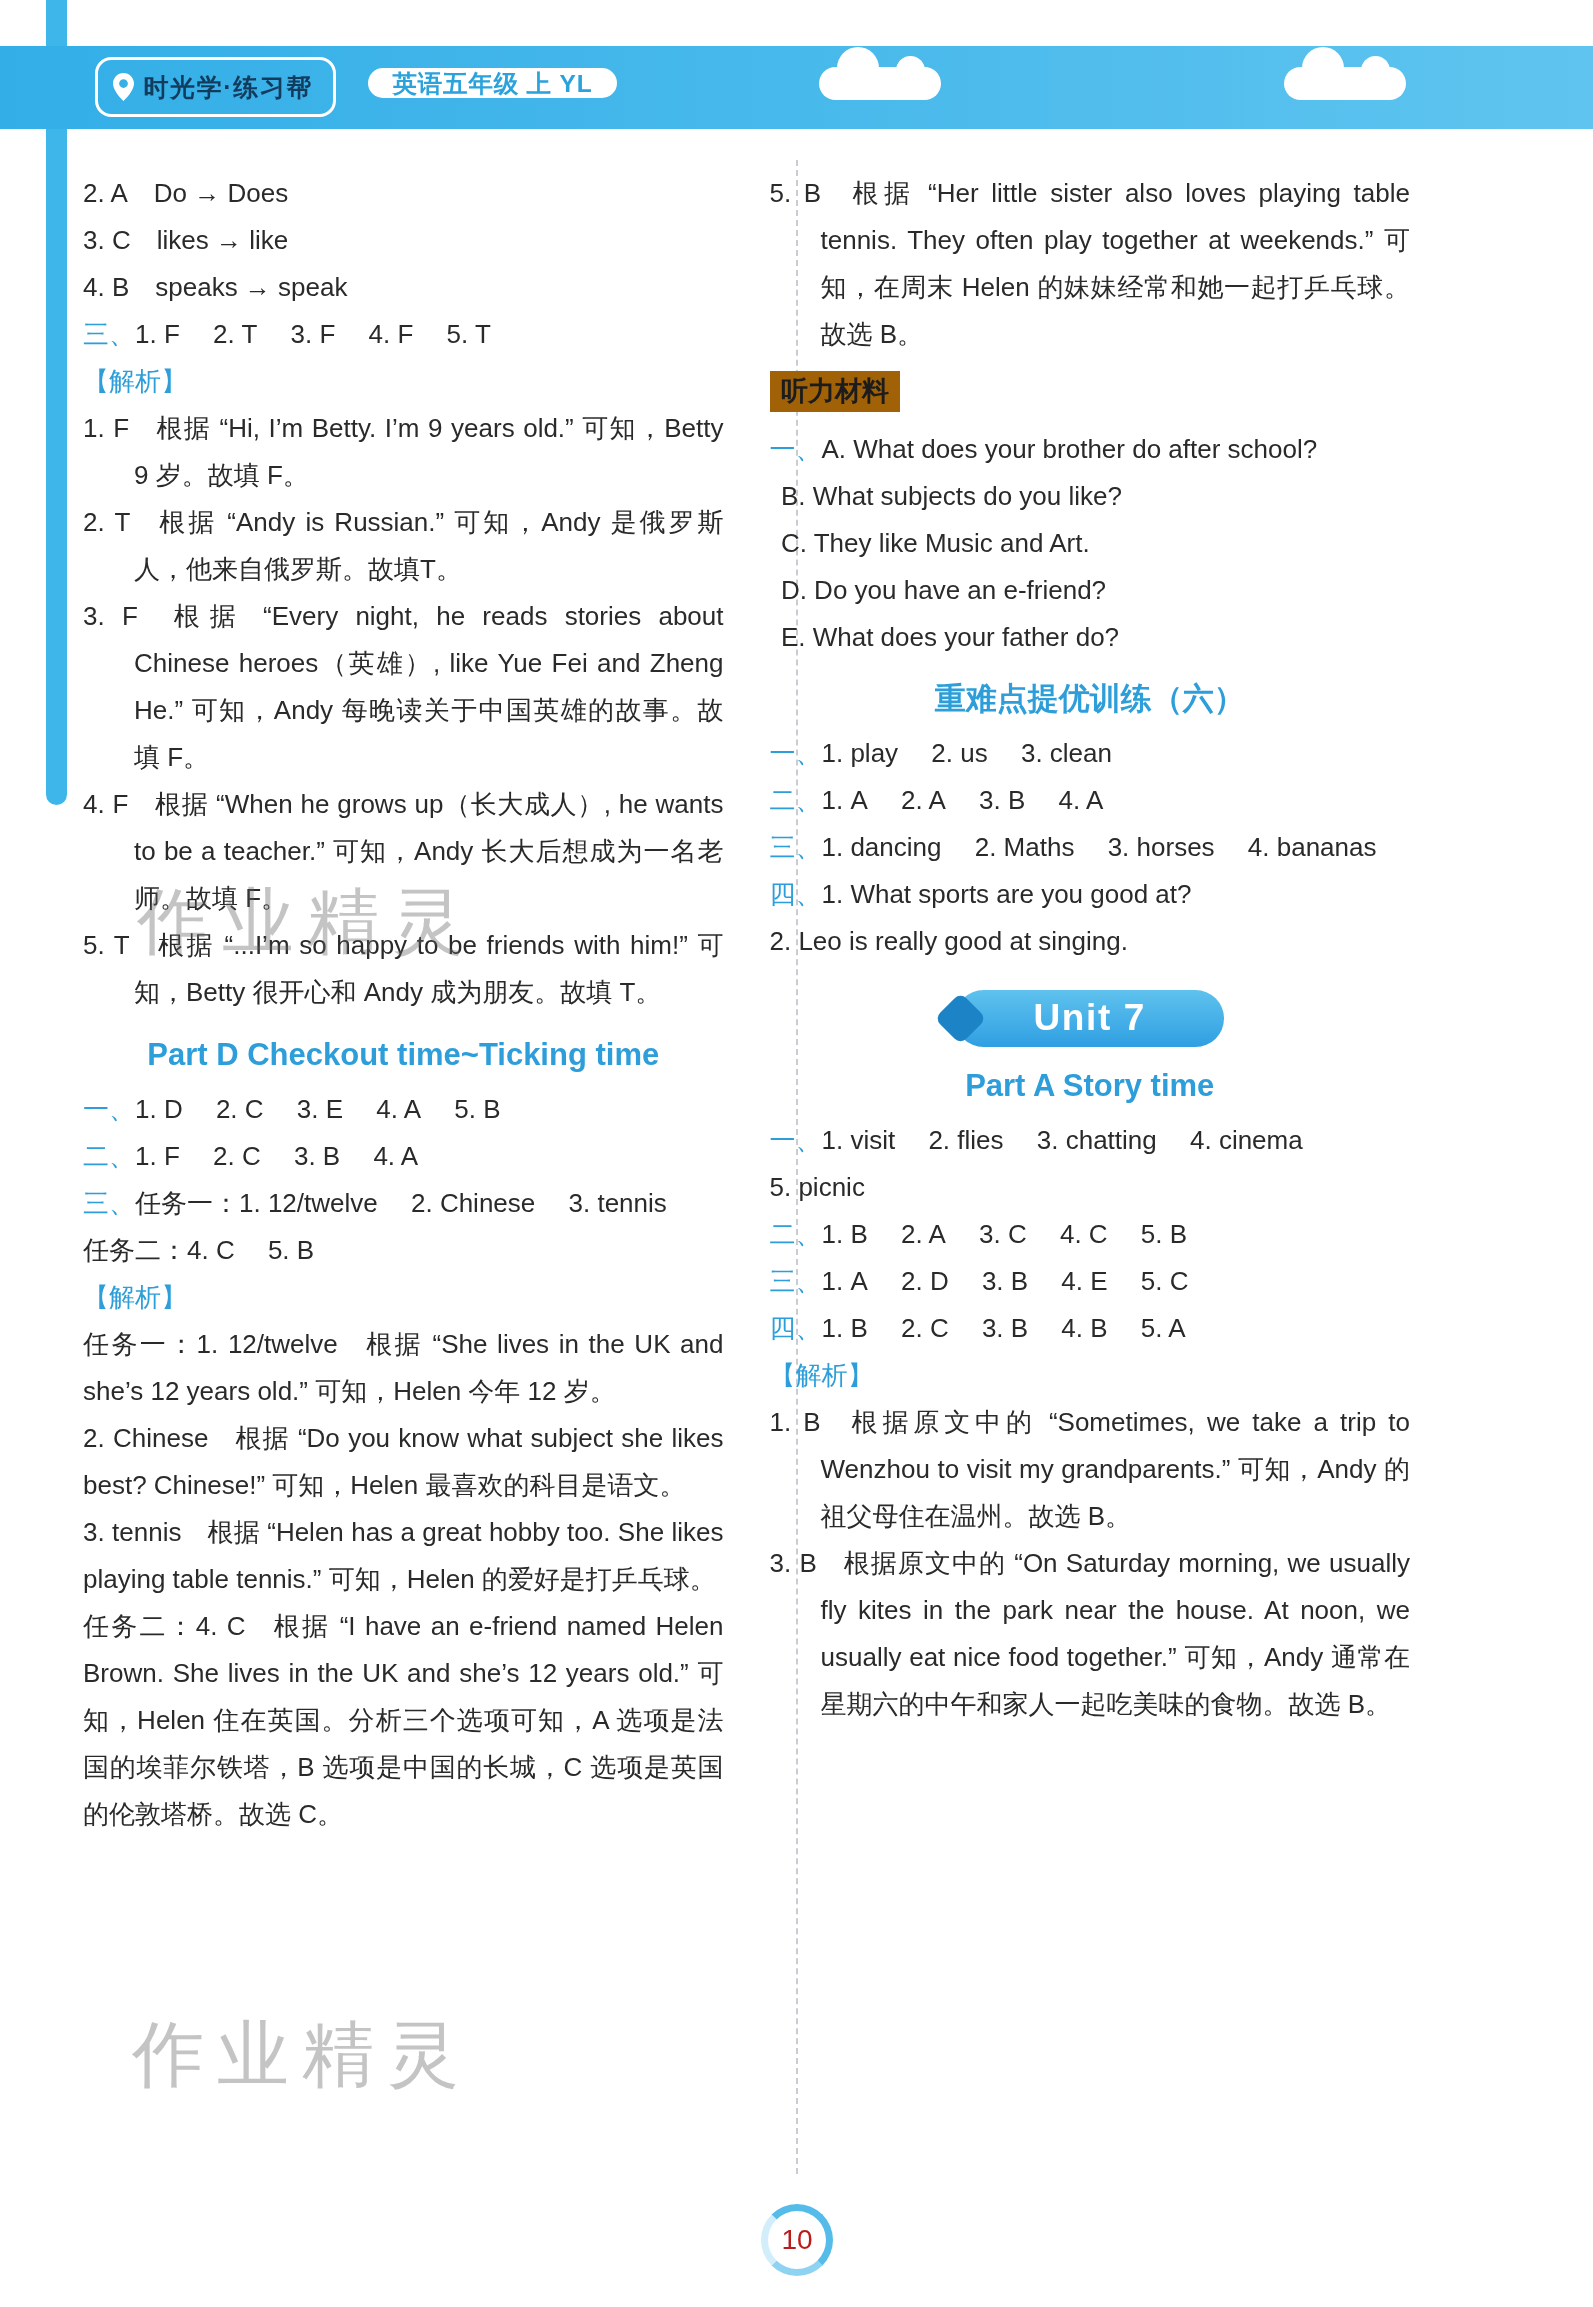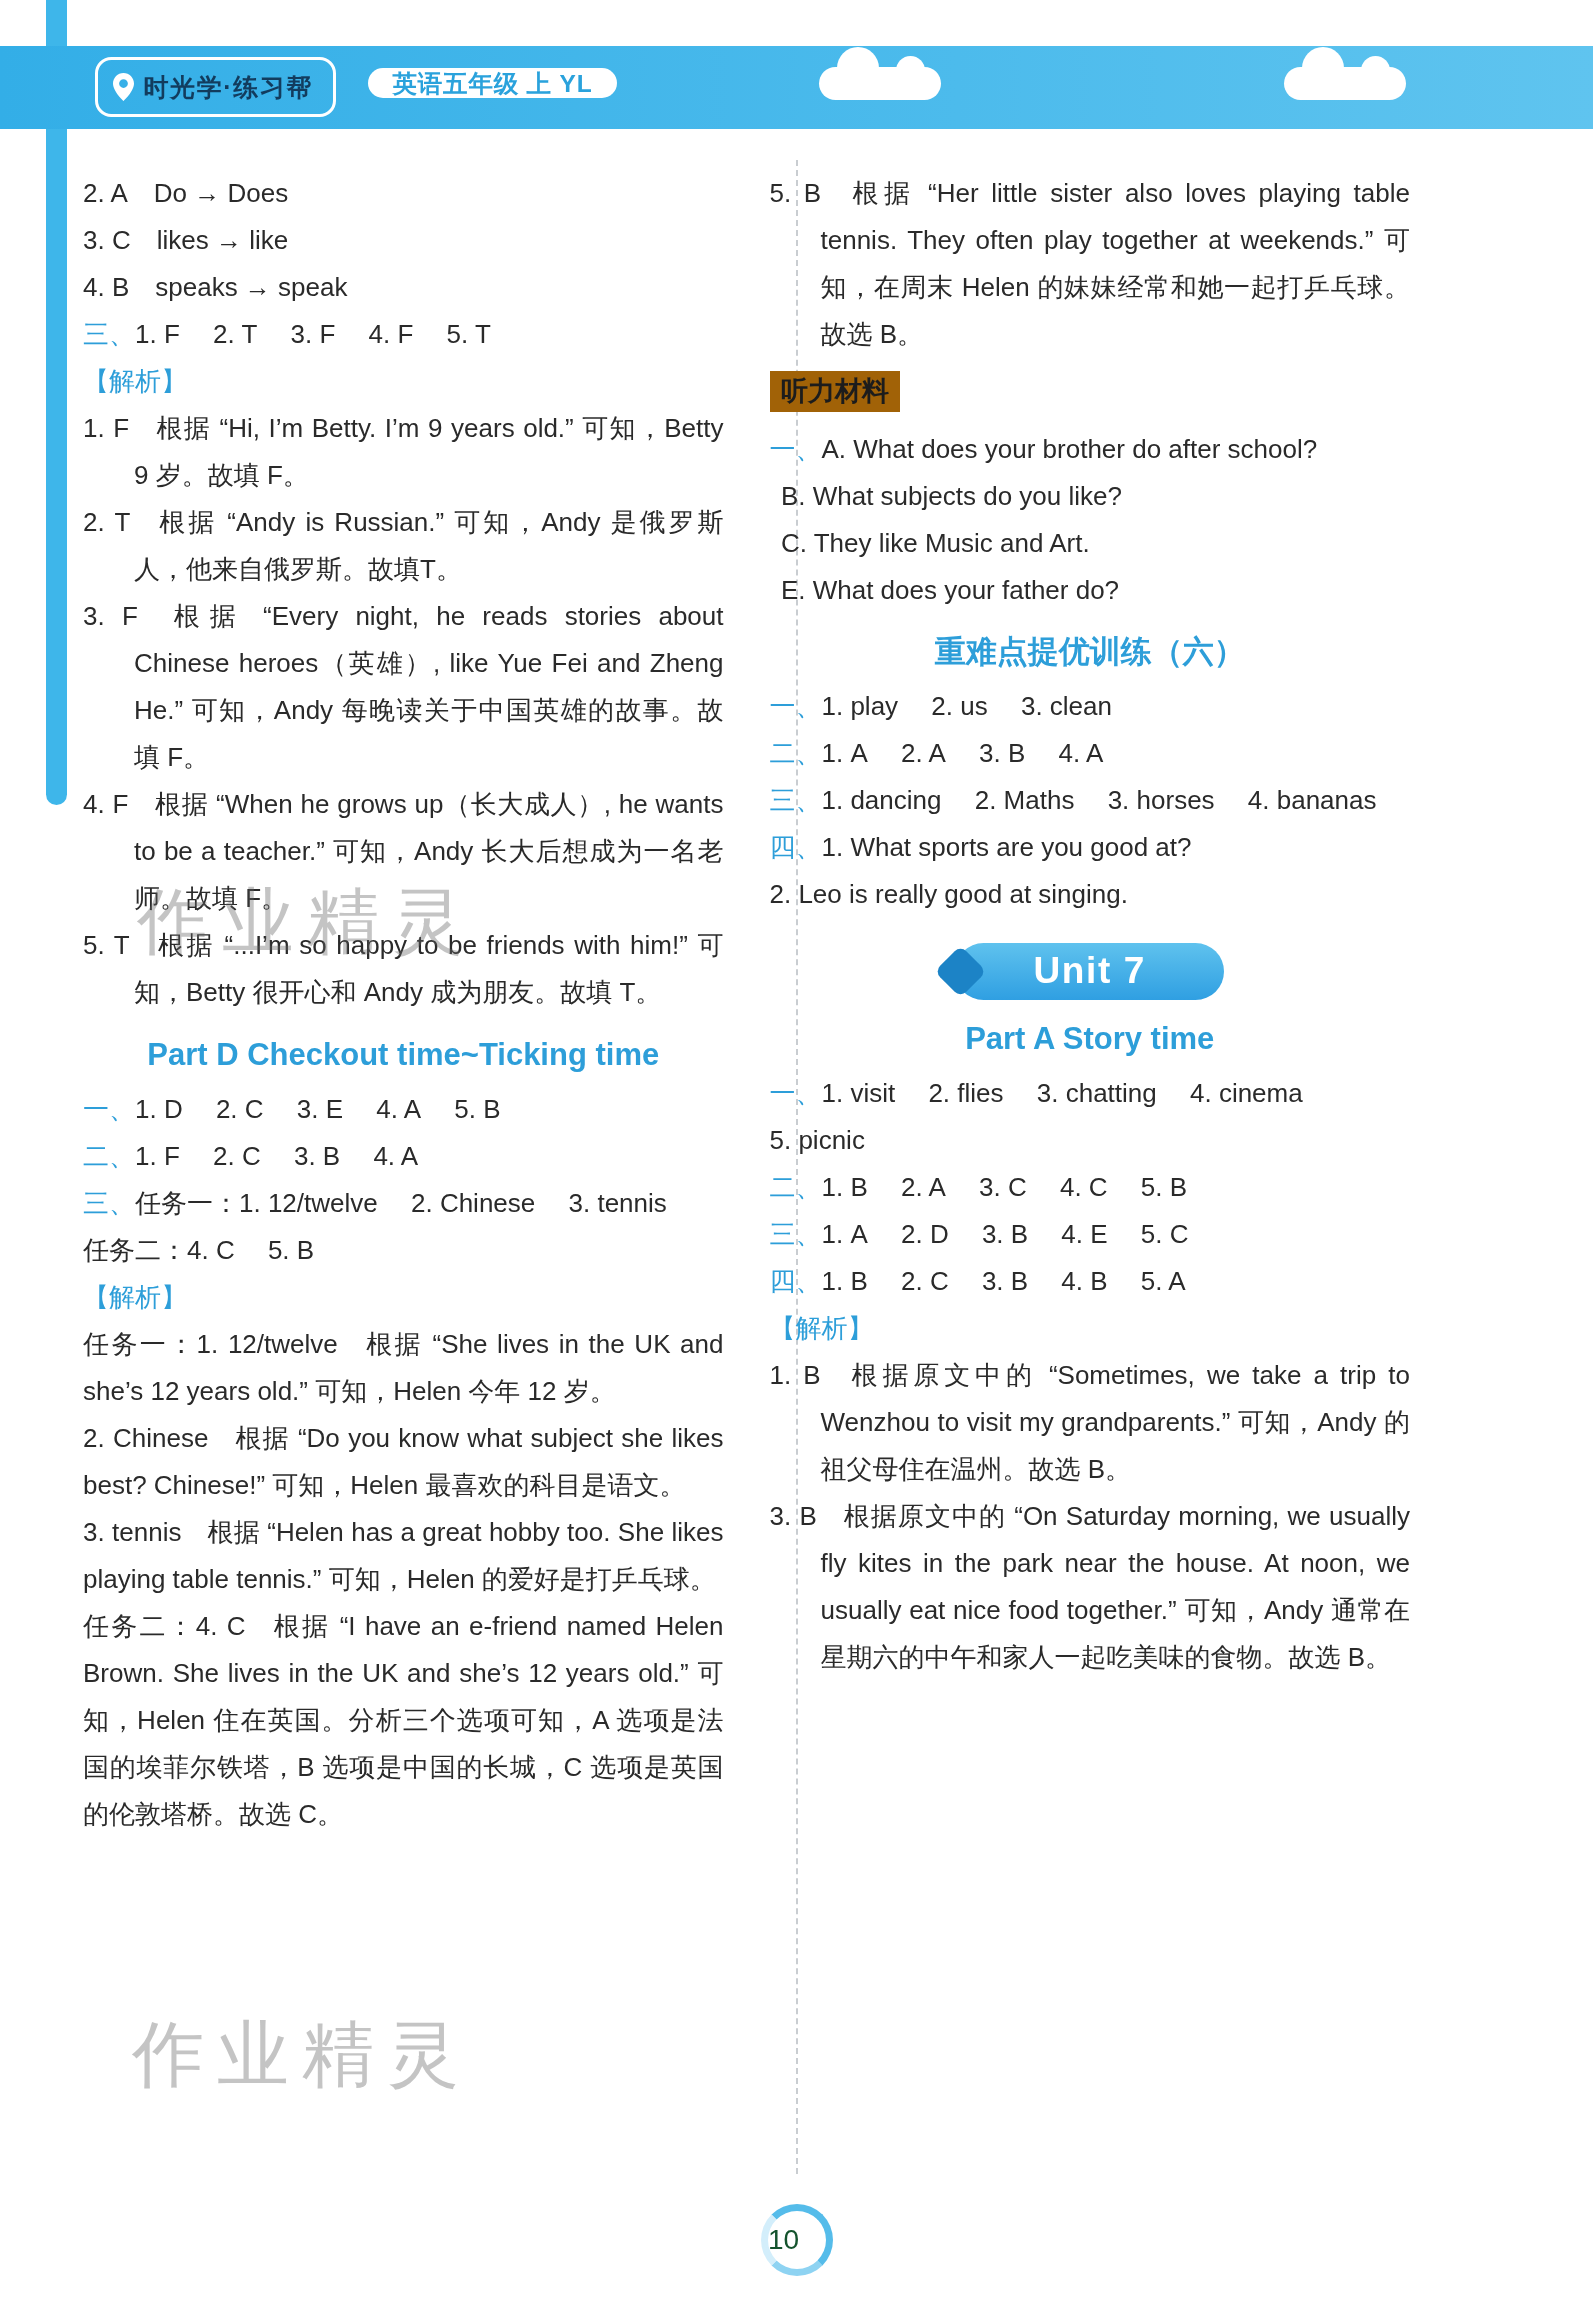--- a/index.html
+++ b/index.html
@@ -44,21 +44,21 @@
     background:linear-gradient(180deg,#5fc2ee,#2f9fe2);border-radius:28.5px;
     display:flex;align-items:center;justify-content:center;color:#ffffff;font-size:37px;font-weight:bold;letter-spacing:1.6px;padding:0 33px;}
   .unit-banner::before{content:"";position:absolute;left:-13px;top:9.8px;width:37px;height:37px;background:#1c83c6;border-radius:8.2px;transform:rotate(45deg);z-index:-1;}
 
   .watermark{position:absolute;color:rgba(100,100,100,0.38);font-size:72px;letter-spacing:13px;white-space:nowrap;}
   .wm1{left:137px;top:874px;}
   .wm2{left:132px;top:2007px;}
 
   .page-num{position:absolute;left:50%;top:2204px;transform:translateX(-50%);
     width:72px;height:72px;border-radius:50%;border:7.3px solid #55bcea;border-left-color:#d3eefb;border-bottom-color:#8ed3f2;
-    display:flex;align-items:center;font-size:28px;color:#14532d;}
+    display:flex;align-items:center;justify-content:center;font-size:28px;color:#b91c1c;}
 </style>
 </head>
 <body>
 
 <div class="page">
 
   <div class="left-strip"></div>
 
   <header class="header-bar">
     <div class="cloud cloud-1"></div>
@@ -102,20 +102,21 @@
         <div class="block-para">2. Chinese 根据 “Do you know what subject she likes best? Chinese!” 可知，Helen 最喜欢的科目是语文。</div>
         <div class="block-para">3. tennis 根据 “Helen has a great hobby too. She likes playing table tennis.” 可知，Helen 的爱好是打乒乓球。</div>
         <div class="block-para">任务二：4. C 根据 “I have an e-friend named Helen Brown. She lives in the UK and she’s 12 years old.” 可知，Helen 住在英国。分析三个选项可知，A 选项是法国的埃菲尔铁塔，B 选项是中国的长城，C 选项是英国的伦敦塔桥。故选 C。</div>
       </section>
     <section class="col col-right" id="col-right">
         <div class="block-para hang">5. B 根据 “Her little sister also loves playing table tennis. They often play together at weekends.” 可知，在周末 Helen 的妹妹经常和她一起打乒乓球。故选 B。</div>
         <div class="listening-row"><span class="listening-label">听力材料</span></div>
         <div class="block-line"><span class="marker">一、</span>A. What does your brother do after school?</div>
         <div class="block-line line-indent">B. What subjects do you like?</div>
         <div class="block-line line-indent">C. They like Music and Art.</div>
+        <div class="block-line line-indent">D. Do you have an e-friend?</div>
         <div class="block-line line-indent">E. What does your father do?</div>
         <div class="block-heading">重难点提优训练（六）</div>
         <div class="block-line"><span class="marker">一、</span>1. play  2. us  3. clean</div>
         <div class="block-line"><span class="marker">二、</span>1. A  2. A  3. B  4. A</div>
         <div class="block-line"><span class="marker">三、</span>1. dancing  2. Maths  3. horses  4. bananas</div>
         <div class="block-line"><span class="marker">四、</span>1. What sports are you good at?</div>
         <div class="block-line">2. Leo is really good at singing.</div>
         <div class="unit-row">
           <div class="unit-banner">Unit 7</div>
         </div>

